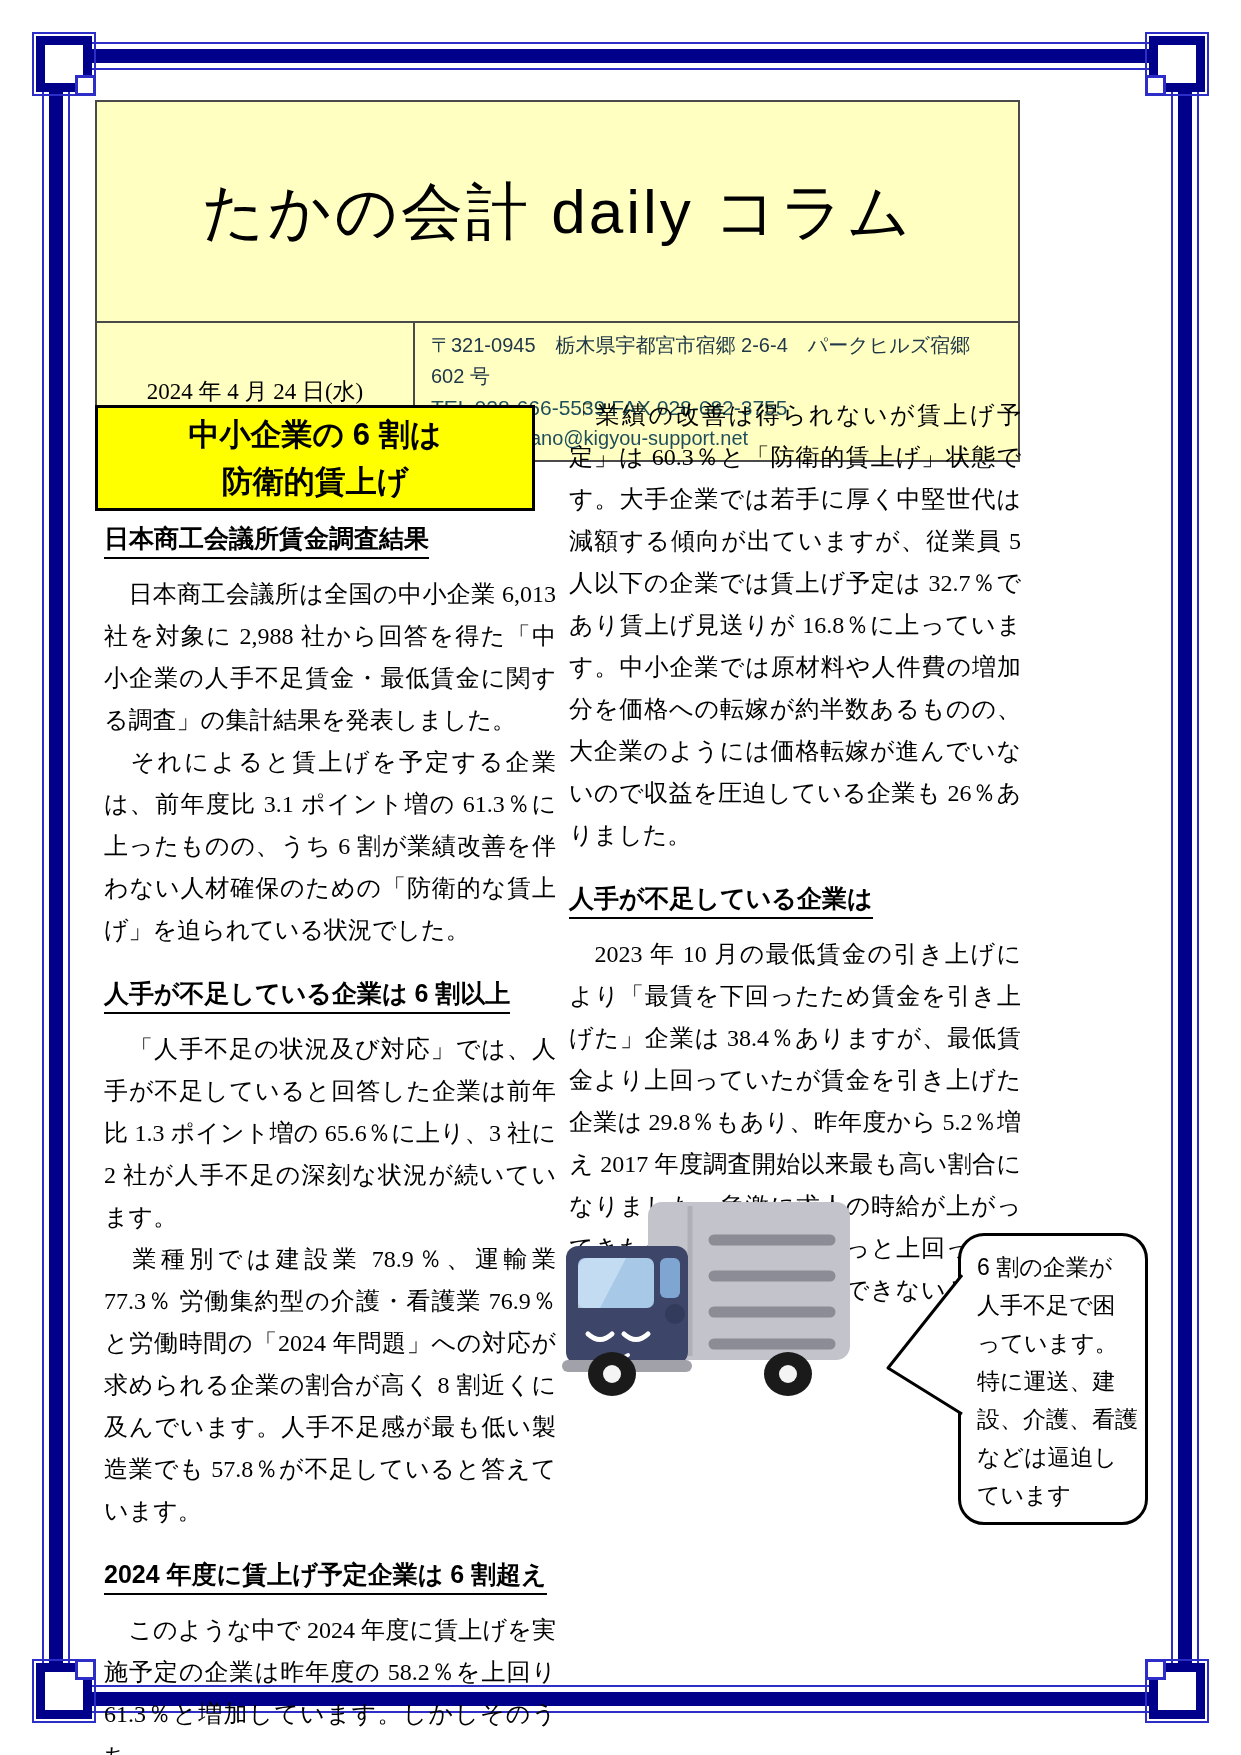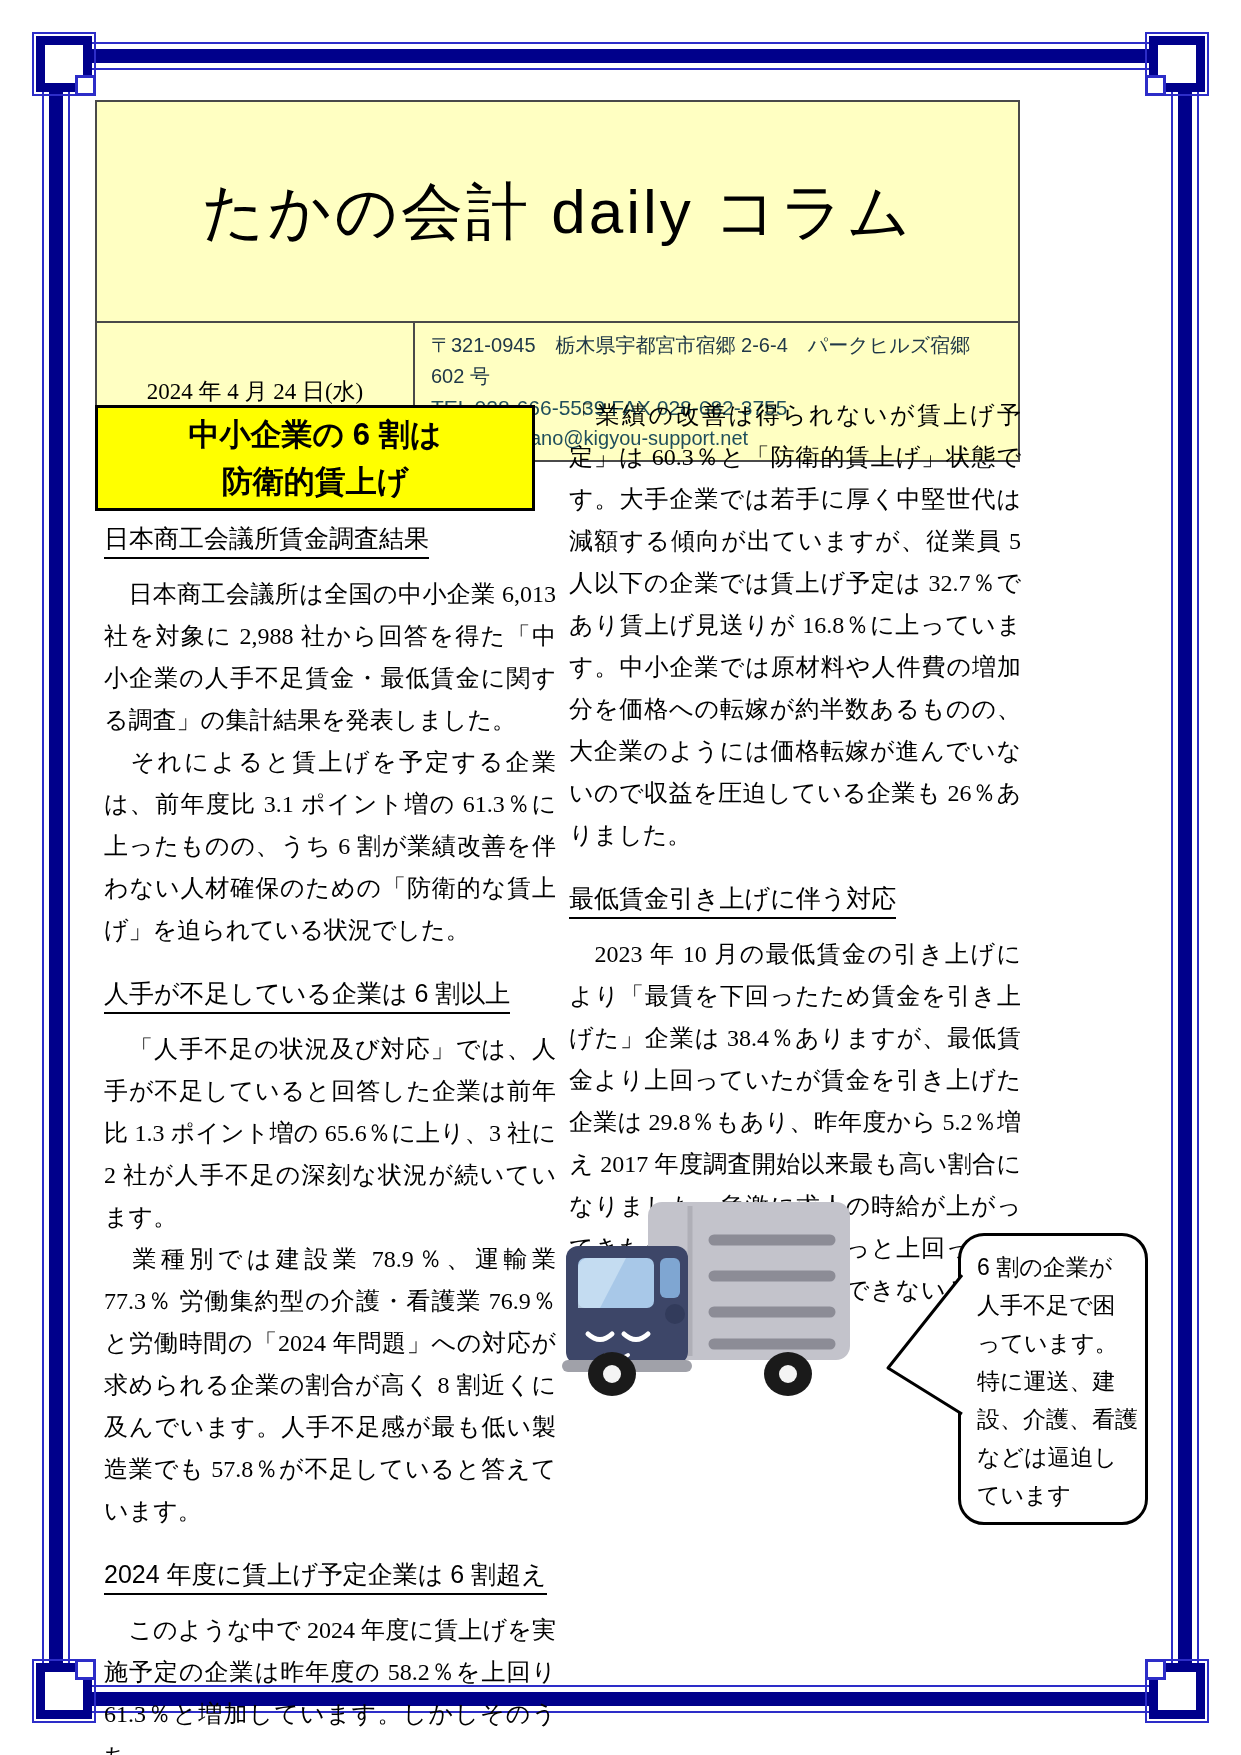--- a/index.html
+++ b/index.html
@@ -39,21 +39,21 @@
             border:3px solid #000;box-sizing:border-box;display:flex;flex-direction:column;
             align-items:center;justify-content:center;
             font-family:"Liberation Sans","DejaVu Sans",sans-serif;
             font-weight:bold;font-size:31px;line-height:47px;}
   
   .col{position:absolute;width:452px;}
   .col-left{left:104px;top:522px;}
   .col-right{left:569px;top:394px;}
   .sec{display:table;margin:26px 0 14px 0;padding-bottom:2px;
        font-family:"Liberation Sans","DejaVu Sans",sans-serif;
-       font-weight:normal;font-size:25px;border-bottom:2.5px solid #000;}
+       font-weight:bold;font-size:25px;border-bottom:2.5px solid #000;}
   .col .sec:first-child{margin-top:0;}
   .col p{margin:0;font-size:24px;line-height:42px;text-align:justify;}
   
   .bubble{position:absolute;left:958px;top:1233px;width:190px;height:292px;background:#fff;
           border:3px solid #000;border-radius:26px;box-sizing:border-box;z-index:2;}
   .bubble .bline{font-family:"Liberation Sans","DejaVu Sans",sans-serif;
           font-size:23px;line-height:38px;padding-left:16px;}
   .bubble .bline:first-child{padding-top:12px;}
   .bubble-tail{position:absolute;left:884px;top:1272px;width:82px;height:150px;z-index:3;}
   
@@ -105,21 +105,21 @@
     <p>　それによると賃上げを予定する企業は、前年度比 3.1 ポイント増の 61.3％に上ったものの、うち 6 割が業績改善を伴わない人材確保のための「防衛的な賃上げ」を迫られている状況でした。</p>
     <div class="sec">人手が不足している企業は 6 割以上</div>
     <p>　「人手不足の状況及び対応」では、人手が不足していると回答した企業は前年比 1.3 ポイント増の 65.6％に上り、3 社に 2 社が人手不足の深刻な状況が続いています。</p>
     <p>　業種別では建設業 78.9％、運輸業 77.3％ 労働集約型の介護・看護業 76.9％と労働時間の「2024 年問題」への対応が求められる企業の割合が高く 8 割近くに及んでいます。人手不足感が最も低い製造業でも 57.8％が不足していると答えています。</p>
     <div class="sec">2024 年度に賃上げ予定企業は 6 割超え</div>
     <p>　このような中で 2024 年度に賃上げを実施予定の企業は昨年度の 58.2％を上回り 61.3％と増加しています。しかしそのうち</p>
   </div>
 
   <div class="col col-right">
     <p>「業績の改善は得られないが賃上げ予定」は 60.3％と「防衛的賃上げ」状態です。大手企業では若手に厚く中堅世代は減額する傾向が出ていますが、従業員 5 人以下の企業では賃上げ予定は 32.7％であり賃上げ見送りが 16.8％に上っています。中小企業では原材料や人件費の増加分を価格への転嫁が約半数あるものの、大企業のようには価格転嫁が進んでいないので収益を圧迫している企業も 26％ありました。</p>
-    <div class="sec">最低賃金引き上げに伴う対応</div>
+    <div class="sec">人手が不足している企業は</div>
     <p>　2023 年 10 月の最低賃金の引き上げにより「最賃を下回ったため賃金を引き上げた」企業は 38.4％ありますが、最低賃金より上回っていたが賃金を引き上げた企業は 29.8％もあり、昨年度から 5.2％増え 2017 年度調査開始以来最も高い割合になりました。急激に求人の時給が上がってきたので最低賃金をやっと上回ったくらいでは人手不足に対応できないとの判断でしょう。</p>
   </div>
 
   <svg class="truck" viewBox="0 0 292 200" xmlns="http://www.w3.org/2000/svg">
 
     <rect x="86" y="4" width="202" height="158" rx="14" fill="#C3C3CB"></rect>
     <line x1="128" y1="8" x2="128" y2="158" stroke="#AFAFB7" stroke-width="5"></line>
     <g stroke="#8C8C96" stroke-width="11" stroke-linecap="round">
       <line x1="152" y1="42" x2="268" y2="42"></line>
       <line x1="152" y1="78" x2="268" y2="78"></line>

